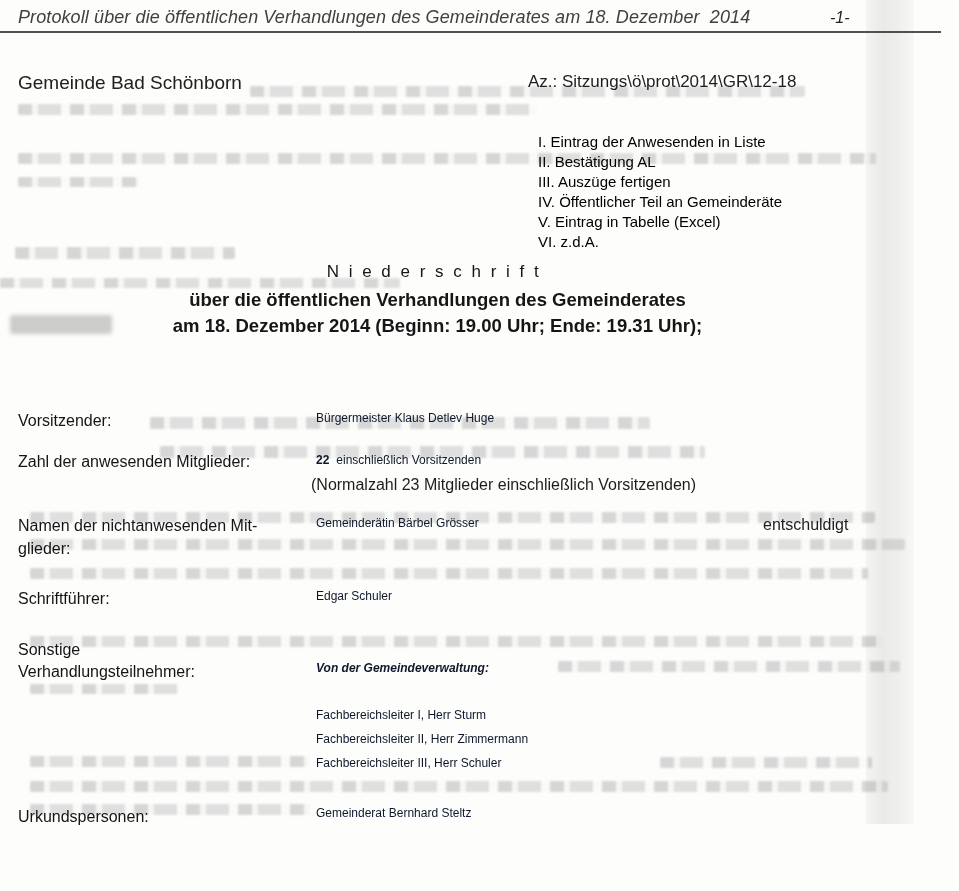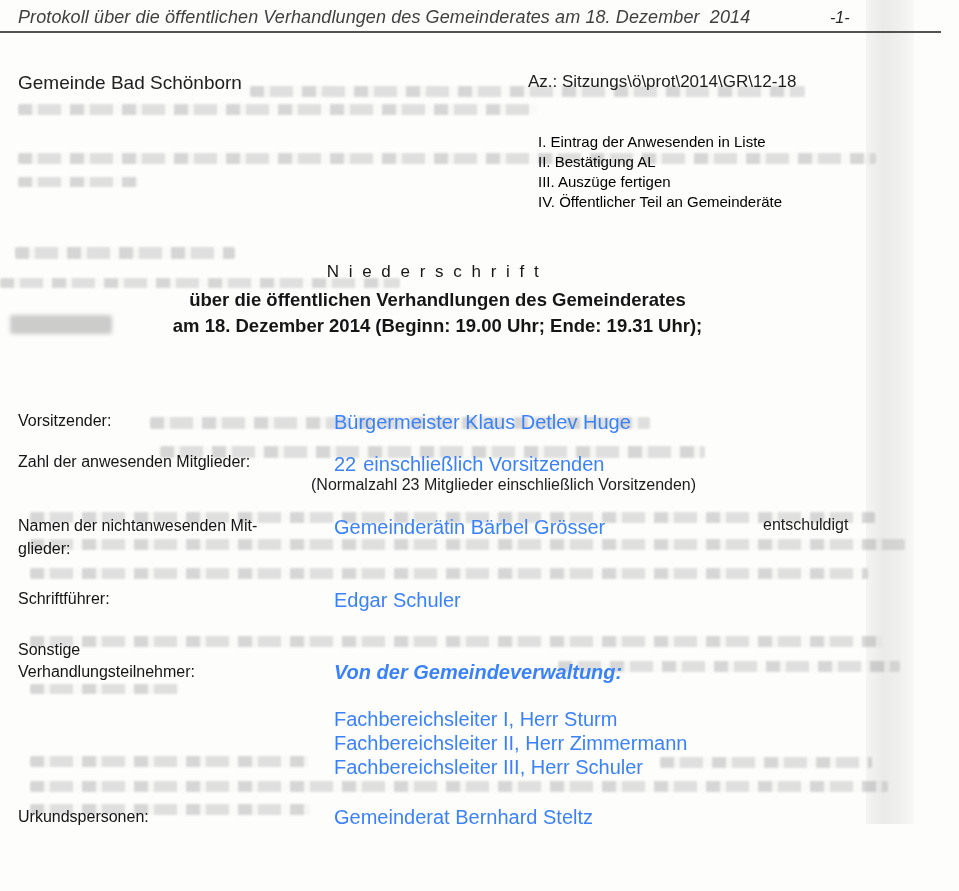--- a/index.html
+++ b/index.html
@@ -6,40 +6,40 @@
   .page{
     position:relative;
     width:959px;height:891px;
     margin:0 auto;
     background:#fdfdfc;
     overflow:hidden;
     font-family:"Liberation Sans", sans-serif;
     color:#1c1c1c;
   }
   .abs{position:absolute;white-space:pre;}
-  .b{font-weight:normal;text-align:center;}
+  .b{font-weight:bold;text-align:center;}
 
   
   .run-head{left:18px;top:7px;font-size:18px;font-style:italic;letter-spacing:.1px;color:#404040;}
   .page-num{left:830px;top:9px;font-size:16px;font-style:italic;color:#222;}
   .head-rule{position:absolute;left:0;top:31px;width:941px;height:2px;background:rgba(45,45,45,.82);}
 
   
   .muni{left:18px;top:72px;font-size:19px;color:#202020;}
   .az{left:528px;top:72px;font-size:17px;color:#1d1d1d;}
   .dist-list{position:absolute;left:538px;top:116px;font-size:15px;line-height:20px;color:#000000;margin-top:16px;}
 
   
   .title-block{position:absolute;left:0;top:262px;width:868px;text-align:center;color:#161616;}
   .title-block .t-head{font-size:17px;font-weight:normal;letter-spacing:2.5px;margin-bottom:5px;}
   .title-block .t-line{font-size:18.5px;font-weight:bold;line-height:26px;padding-left:7px;}
 
   
   .lbl{left:18px;font-size:16px;font-weight:normal;color:#151515;}
-  .val{left:334px;font-size:20px;color:#3b82f6;}
+  .val{left:316px;font-size:12px;color:#0f172a;}
   .val-note{left:311px;font-size:16px;color:#1d1d1d;}
   .status{left:763px;font-size:16px;color:#1d1d1d;}
   .gap22{margin-left:7px;}
   .bi{font-weight:bold;font-style:italic;}
 
   
   .bleed{
     position:absolute;
     filter:blur(.8px);
     background:repeating-linear-gradient(90deg,
@@ -89,20 +89,22 @@
   <div class="head-rule"></div>
 
   <div class="abs muni">Gemeinde Bad Schönborn</div>
   <div class="abs az">Az.: Sitzungs\ö\prot\2014\GR\12-18</div>
 
   <div class="dist-list">
     <div>I. Eintrag der Anwesenden in Liste</div>
     <div>II. Bestätigung AL</div>
     <div>III. Auszüge fertigen</div>
     <div>IV. Öffentlicher Teil an Gemeinderäte</div>
+    <div>V. Eintrag in Tabelle (Excel)</div>
+    <div>VI. z.d.A.</div>
   </div>
 
   <div class="title-block">
     <div class="t-head">N i e d e r s c h r i f t</div>
     <div class="t-line">über die öffentlichen Verhandlungen des Gemeinderates</div>
     <div class="t-line">am 18. Dezember 2014 (Beginn: 19.00 Uhr; Ende: 19.31 Uhr);</div>
   </div>
 
   <div class="abs lbl" style="top:412px">Vorsitzender:</div>
   <div class="abs val" style="top:411px">Bürgermeister Klaus Detlev Huge</div>

